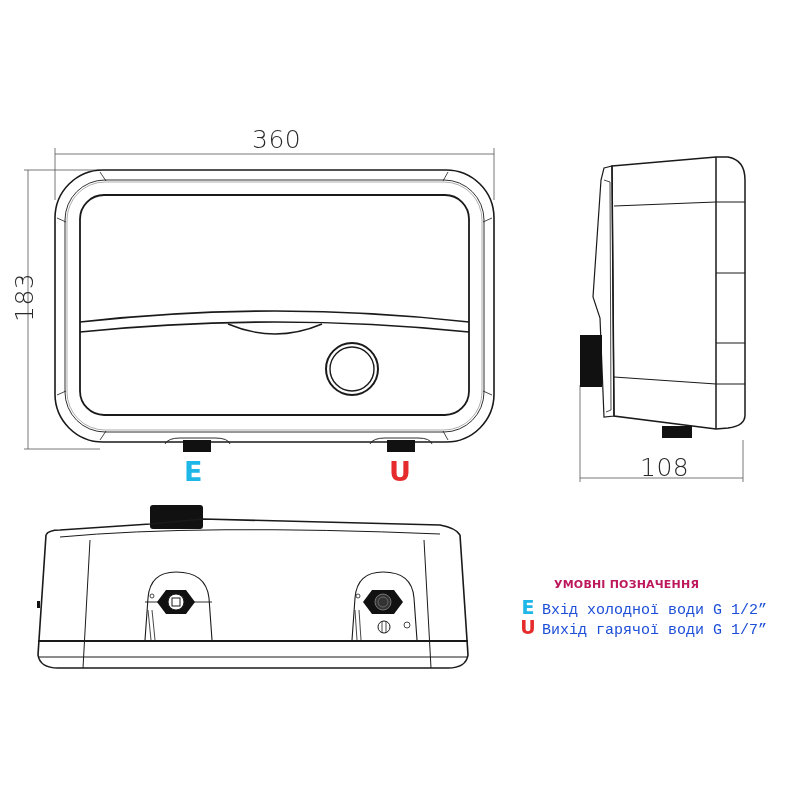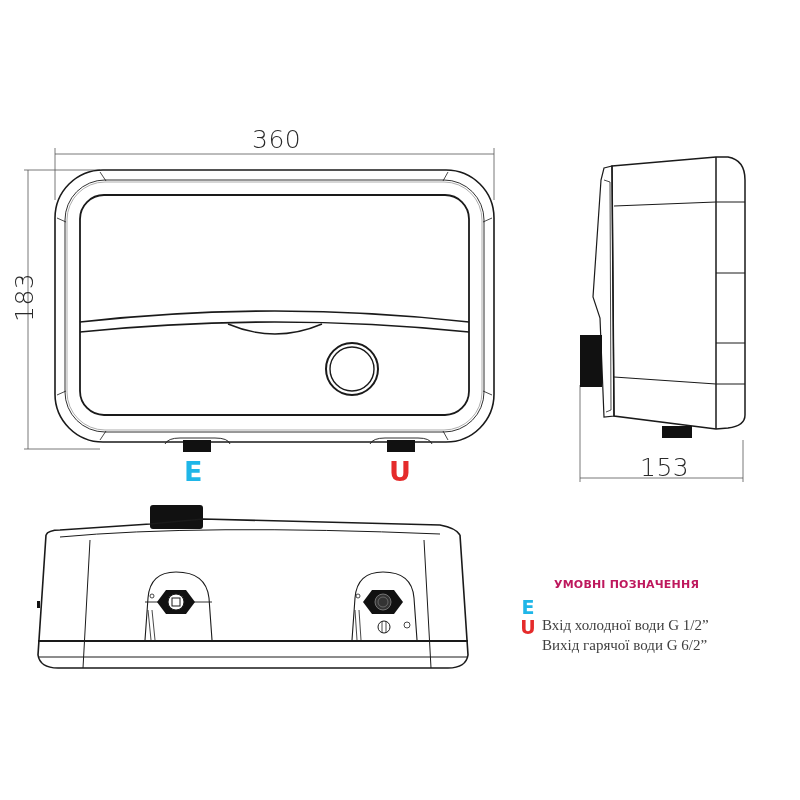--- a/index.html
+++ b/index.html
@@ -9,21 +9,21 @@
   #dim-width { left: 252px; top: 127px; }
   #dim-height { left: 2px; top: 288px; transform: rotate(-90deg); transform-origin: 22px 12px; width: 50px; }
   #dim-depth { left: 640px; top: 455px; }
   .marker { position: absolute; font-family: "DejaVu Sans", sans-serif; font-weight: bold; font-size: 27px; line-height: 1; }
   #marker-e { left: 184px; top: 458px; color: #1fb6e8; }
   #marker-u { left: 389px; top: 458px; color: #e52b2b; }
   .legend { position: absolute; left: 518px; top: 566px; width: 280px; }
   .legend-title { position: absolute; left: 36px; top: 12px; font-family: "DejaVu Sans", sans-serif; font-weight: bold; font-size: 11px; color: #be185d; letter-spacing: 0.2px; white-space: nowrap; }
   .legend-row { position: absolute; left: 0; height: 22px; white-space: nowrap; }
   .legend-row .sym { position: absolute; left: 0; top: 0; font-family: "DejaVu Sans", sans-serif; font-weight: bold; font-size: 19px; line-height: 22px; width: 20px; text-align: center; }
-  .legend-row .txt { position: absolute; left: 24px; top: 18px; font-family: Liberation Serif, serif; font-size: 15px; line-height: 22px; color: #404040; }
+  .legend-row .txt { position: absolute; left: 24px; top: 4px; font-family: Liberation Mono, monospace; font-size: 15px; line-height: 22px; color: #1d4ed8; }
   #legend-row-0 { top: 30px; }
   #legend-row-1 { top: 50px; }
 </style>
 </head>
 <body>
 
 <svg class="drawing" viewBox="0 0 800 800" xmlns="http://www.w3.org/2000/svg">
 
   <g fill="none" stroke="#1a1a1a">
 
@@ -133,28 +133,28 @@
       <circle cx="384" cy="627" r="6" stroke-width="1"></circle>
       <line x1="382" y1="621" x2="382" y2="633" stroke-width="0.8"></line>
       <line x1="386" y1="621" x2="386" y2="633" stroke-width="0.8"></line>
       <circle cx="407" cy="625" r="3" stroke-width="0.8"></circle>
     </g>
   </g>
 </svg>
 
 <div class="dim-text" id="dim-width">360</div>
 <div class="dim-text" id="dim-height">183</div>
-<div class="dim-text" id="dim-depth">153</div>
+<div class="dim-text" id="dim-depth">108</div>
 
 <div class="marker" id="marker-e">E</div>
 <div class="marker" id="marker-u">U</div>
 
 <div class="legend">
   <div class="legend-title">УМОВНІ ПОЗНАЧЕННЯ</div>
   <div class="legend-row" id="legend-row-0">
     <span class="sym" style="color:#1fb6e8">E</span>
     <span class="txt">Вхід холодної води G 1/2”</span>
   </div>
   <div class="legend-row" id="legend-row-1">
     <span class="sym" style="color:#e52b2b">U</span>
-    <span class="txt">Вихід гарячої води G 6/2”</span>
+    <span class="txt">Вихід гарячої води G 1/7”</span>
   </div>
 </div>
 
 </body></html>

